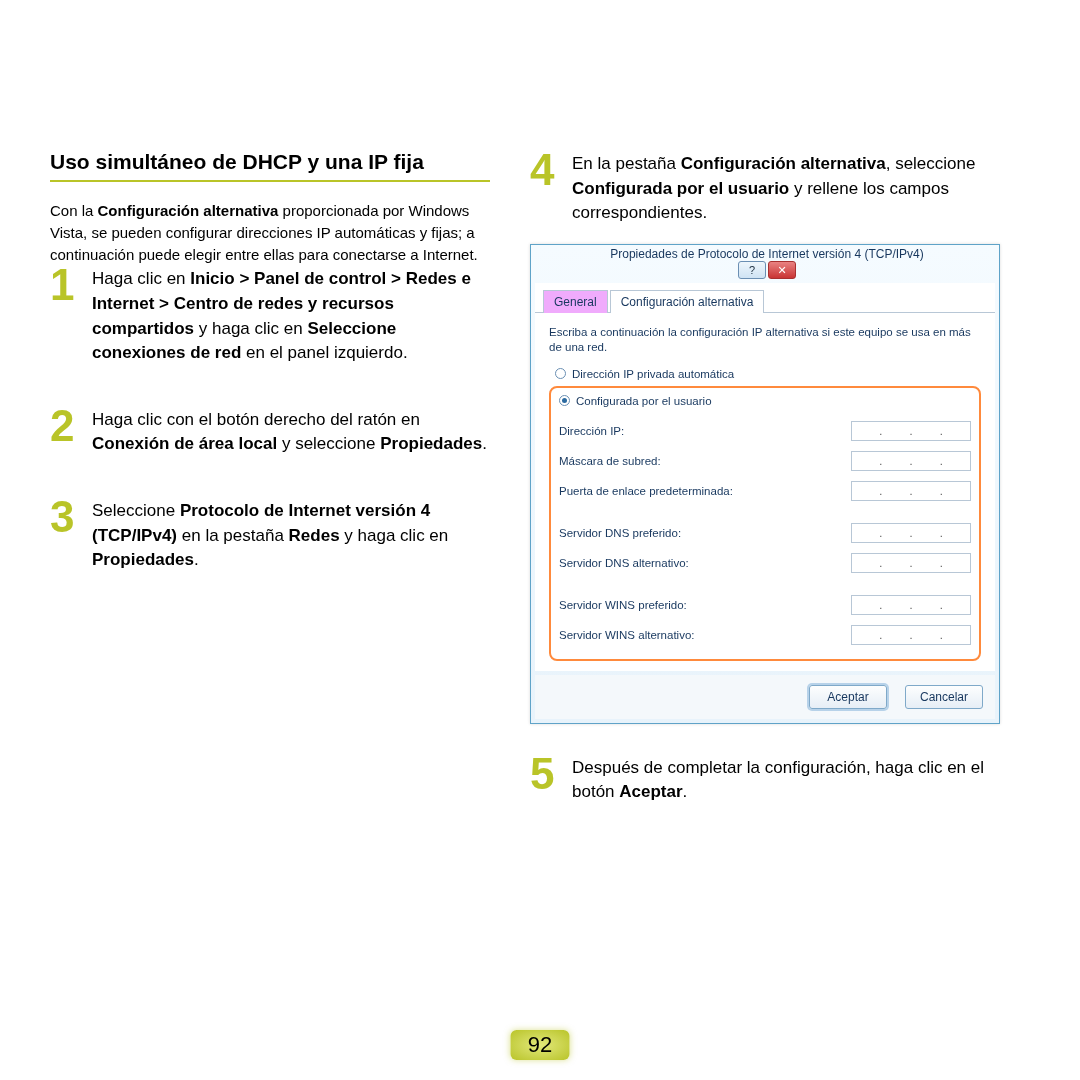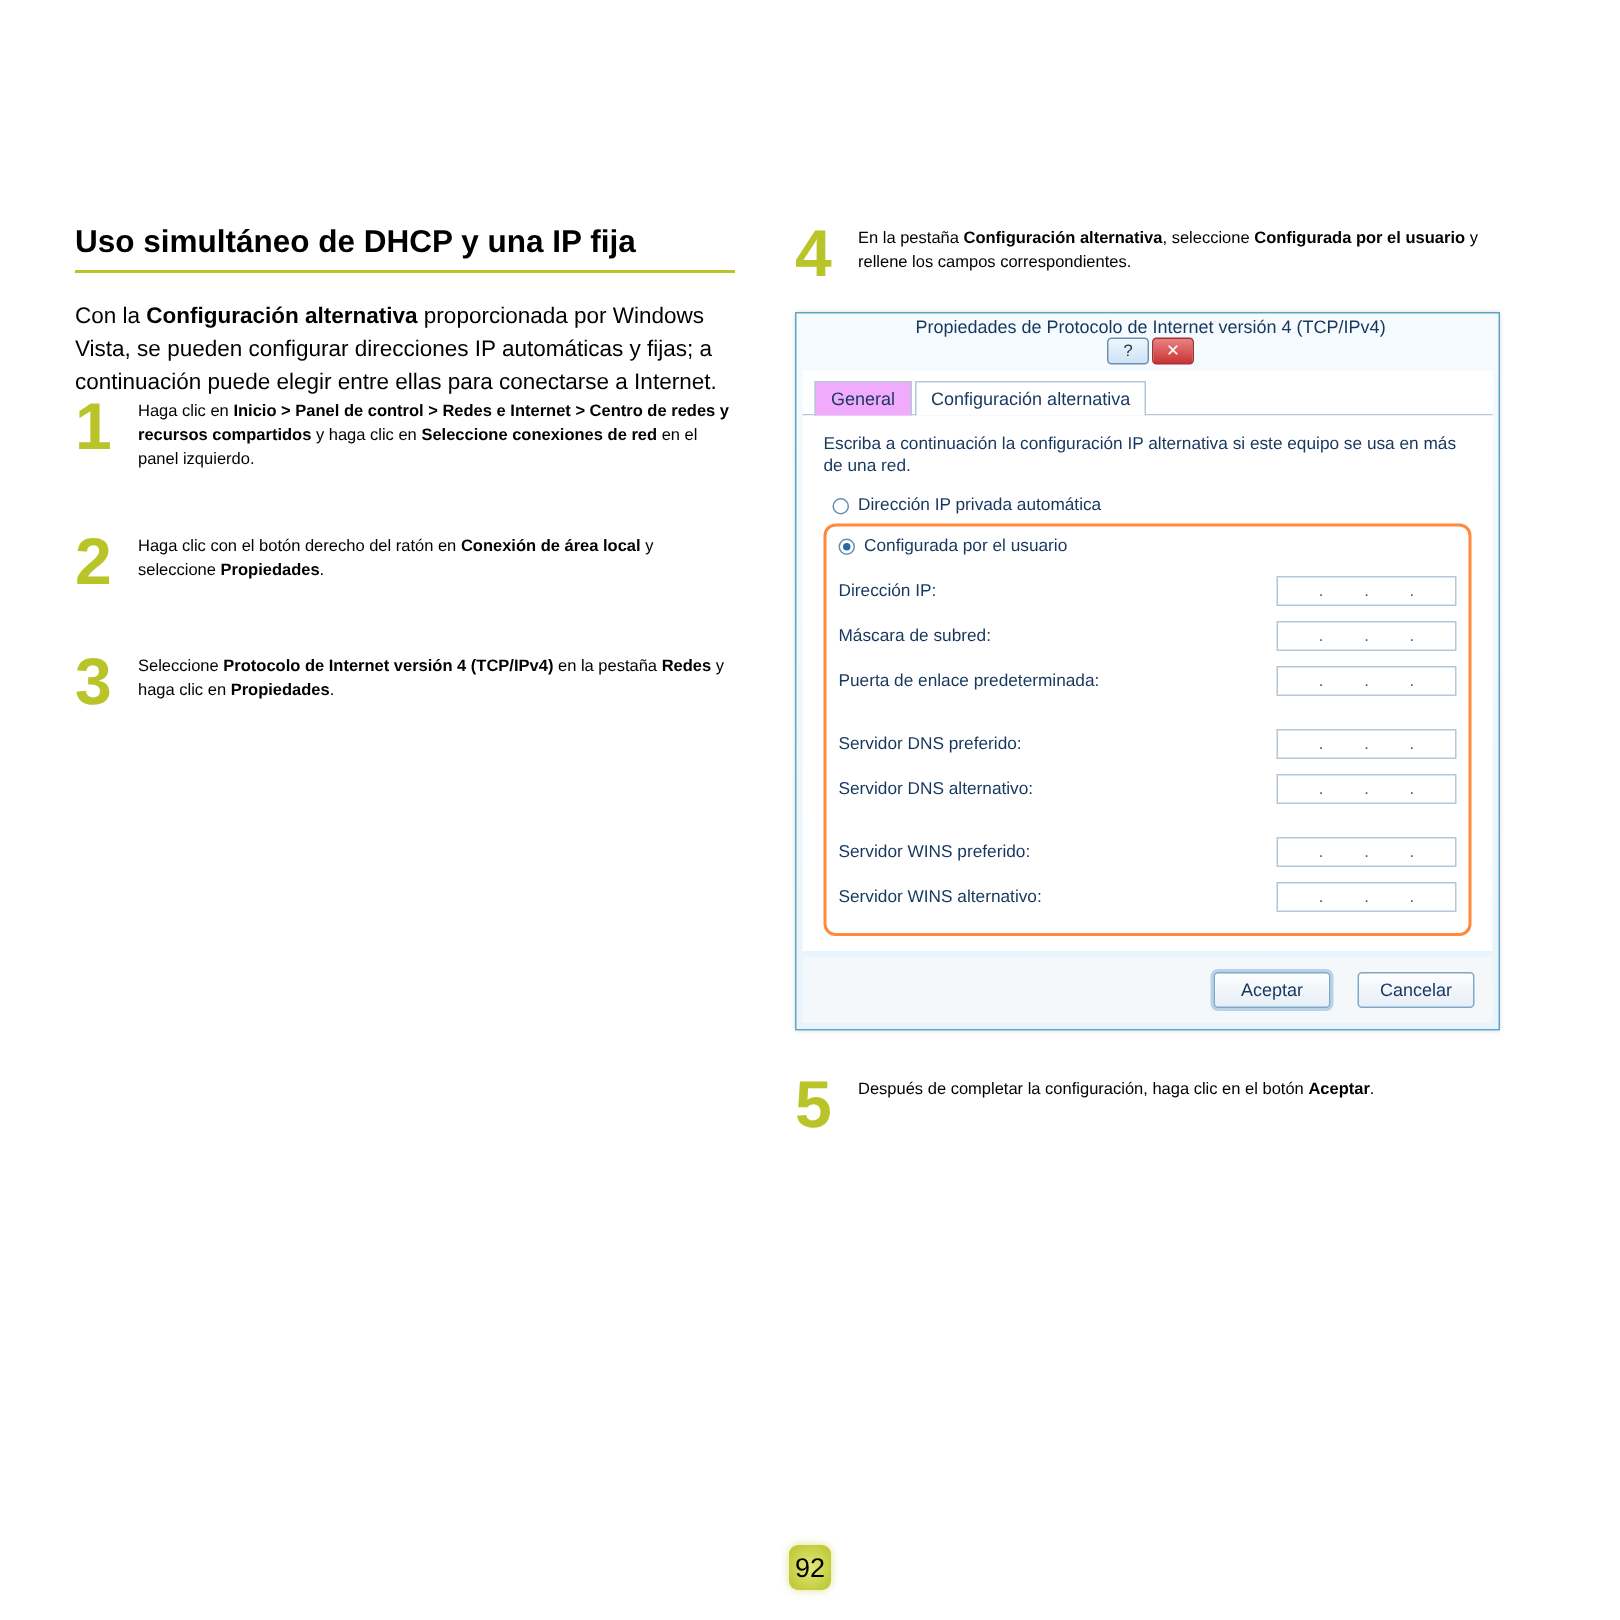--- a/index.html
+++ b/index.html
@@ -36,21 +36,21 @@
   }
   .step-num {
     font-size: 44px;
     font-weight: bold;
     color: #b9c428;
     line-height: 0.9;
     margin-right: 10px;
     min-width: 32px;
   }
   .step-text {
-    font-size: 11px;
+    font-size: 17px;
     line-height: 1.45;
     padding-top: 2px;
   }
   .bold { font-weight: bold; }
 
   
   .dialog {
     width: 470px;
     border: 1px solid #5fa3c8;
     background: linear-gradient(#f5fbff,#e8f3fb);
@@ -155,25 +155,25 @@
     border-radius: 3px;
     font-size: 12px; color: #17375e;
     display:flex; align-items:center; justify-content:center;
   }
   .dlg-btn.primary { box-shadow: 0 0 0 2px rgba(70,140,200,.35); }
 
   .page-num-wrap {
     position: absolute;
     left: 50%; transform: translateX(-50%);
     bottom: 20px;
-    width: 28px; height: 30px;
+    width: 59px; height: 30px;
     background: radial-gradient(ellipse at center, #e3e97a 0%, #c9d24a 60%, #b9c428 100%);
     border-radius: 6px;
     display:flex; align-items:center; justify-content:center;
-    font-size: 18px; color:#000;
+    font-size: 22px; color:#000;
     box-shadow: 0 0 6px rgba(185,196,40,.5);
   }
 </style>
 </head>
 <body>
 
 <div class="page">
 
   <div class="col left">
     <h2 class="heading">Uso simultáneo de DHCP y una IP fija</h2>

